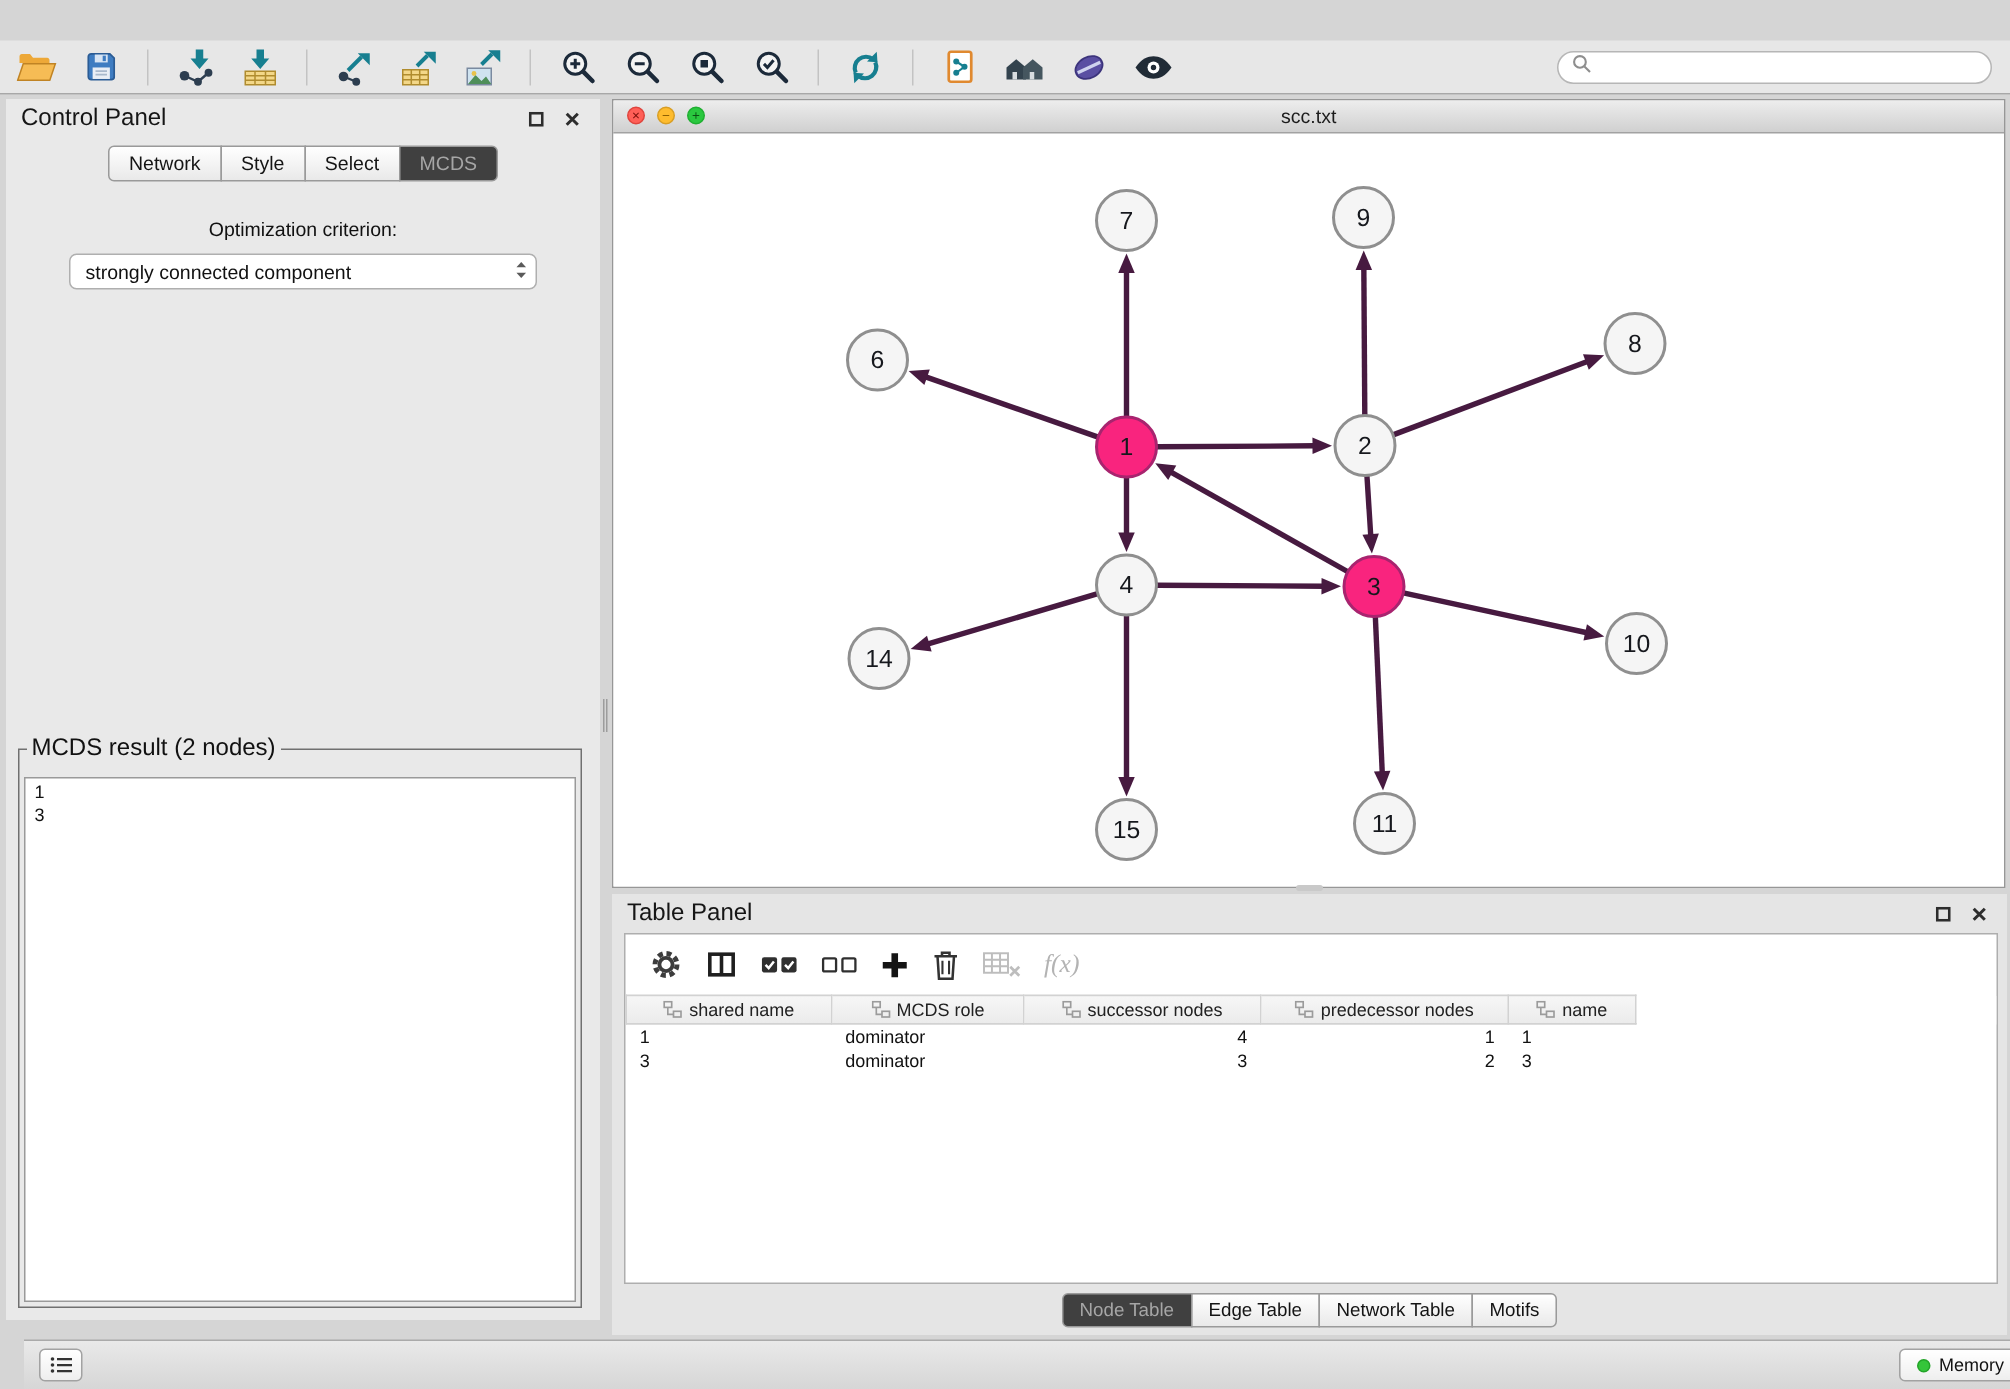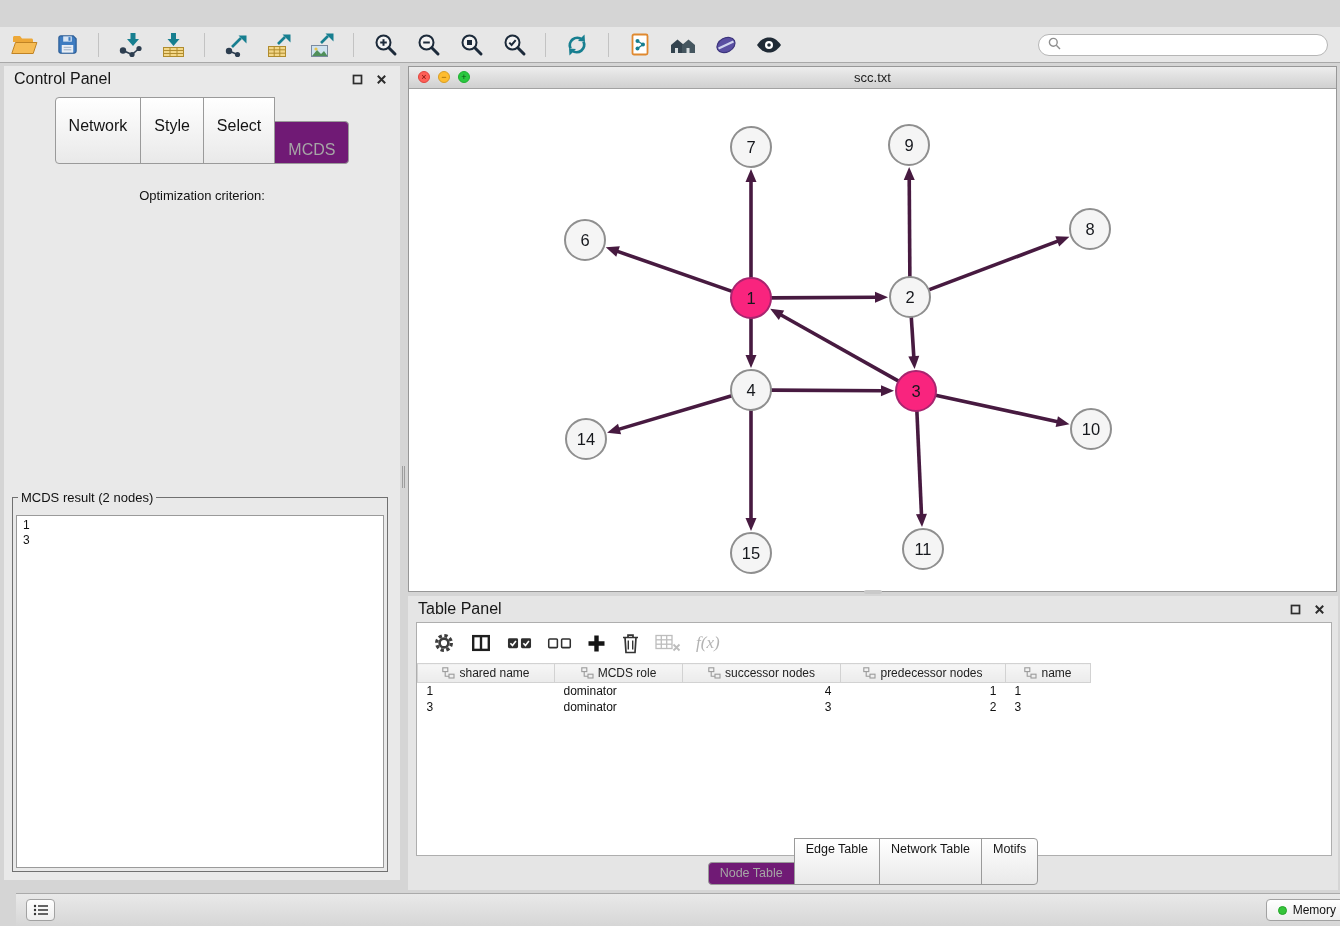--- a/index.html
+++ b/index.html
@@ -21,38 +21,38 @@
   .search-field { position:absolute; right:12px; top:7px; width:290px; height:22px; background:#fff;
     border:1px solid #b6b6b6; border-radius:12px; display:flex; align-items:center; padding:0 9px; gap:5px; }
   .search-field input { border:none; outline:none; flex:1; font-size:12px; background:transparent; font-family:inherit; }
 
   
   .panel-header { height:26px; display:flex; align-items:center; font-size:16px; color:#161616; padding:0 10px; }
   .panel-header .spacer { flex:1; }
   .win-icon { width:17px; height:17px; display:flex; align-items:center; justify-content:center; margin-left:7px; }
 
   .seg-tabs { display:flex; justify-content:center; }
-  .seg-tab { font-size:16px; padding:19px 13px 4px; background:linear-gradient(#ffffff,#e9e9e9);
+  .seg-tab { font-size:13px; padding:3px 13px 4px; background:linear-gradient(#ffffff,#e9e9e9);
     border:1px solid #9a9a9a; margin-left:-1px; color:#141414; white-space:nowrap; }
   .seg-tab:first-child { border-radius:4px 0 0 4px; margin-left:0; }
   .seg-tab:last-child { border-radius:0 4px 4px 0; }
-  .seg-tab.active { background:#701a75; color:#a6a6a6;margin-top:24px; }
+  .seg-tab.active { background:#404040; color:#a6a6a6; }
 
   
   .control-panel { position:absolute; left:4px; top:66px; width:396px; height:814px; background:#e9e9e9; }
   .cp-tabs-row { margin-top:5px; }
   .opt-label { text-align:center; font-size:13px; margin-top:24px; color:#111; }
   .dropdown { width:312px; height:24px; margin:9px auto 0; background:#fff; border:1px solid #afafaf;
     border-radius:5px; display:flex; align-items:center; padding:0 5px 0 10px; font-size:13px; color:#111; }
   .dropdown .dd-label { flex:1; }
   .cp-buttons { display:flex; justify-content:center; gap:14px; margin-top:11px; }
   .btn { height:23px; padding:0 15px; font-size:13px; background:linear-gradient(#ffffff,#ededed);
     border:1px solid #a3a3a3; border-radius:5px; color:#111; font-family:inherit; }
   .result-box { position:absolute; left:8px; right:12px; top:424px; bottom:8px; border:1px solid #707070; margin:0; }
-  .result-box legend { font-size:13px; padding:0 3px; margin-left:5px; color:#111; }
+  .result-box legend { font-size:16px; padding:0 3px; margin-left:5px; color:#111; }
   .result-inner { position:absolute; left:3px; right:3px; top:10px; bottom:3px; background:#fff;
     border:1px solid #9a9a9a; font-size:12px; line-height:15px; padding:2px 6px; color:#111; overflow:hidden; }
 
   .v-splitter { position:absolute; left:399px; top:66px; width:9px; height:814px; }
   .v-splitter .grip { position:absolute; left:3px; top:400px; width:3px; height:22px;
     border-left:1px solid #9d9d9d; border-right:1px solid #9d9d9d; }
 
   
   .network-window { position:absolute; left:408px; top:66px; width:929px; height:526px;
     background:#fff; border:1px solid #979797; }
@@ -273,20 +273,27 @@
           </svg>
         </span>
     </div>
     <div class="seg-tabs cp-tabs-row" id="cp-tabs">
         <div class="seg-tab">Network</div>
         <div class="seg-tab">Style</div>
         <div class="seg-tab">Select</div>
         <div class="seg-tab active">MCDS</div>
       </div>
     <div class="opt-label">Optimization criterion:</div>
+    <div class="dropdown">
+      <span class="dd-label">strongly connected component</span>
+      <span><svg width="9" height="14" viewBox="0 0 9 14">
+            <path d="M1.3 5.2l3.2-3.6 3.2 3.6z" fill="#5a5a5a"></path>
+            <path d="M1.3 8.8l3.2 3.6 3.2-3.6z" fill="#5a5a5a"></path>
+          </svg></span>
+    </div>
     <fieldset class="result-box">
       <legend>MCDS result (2 nodes)</legend>
       <div class="result-inner" id="result-area">
           <div>1</div>
           <div>3</div>
         </div>
     </fieldset>
   </div>
 
   <div class="v-splitter">

